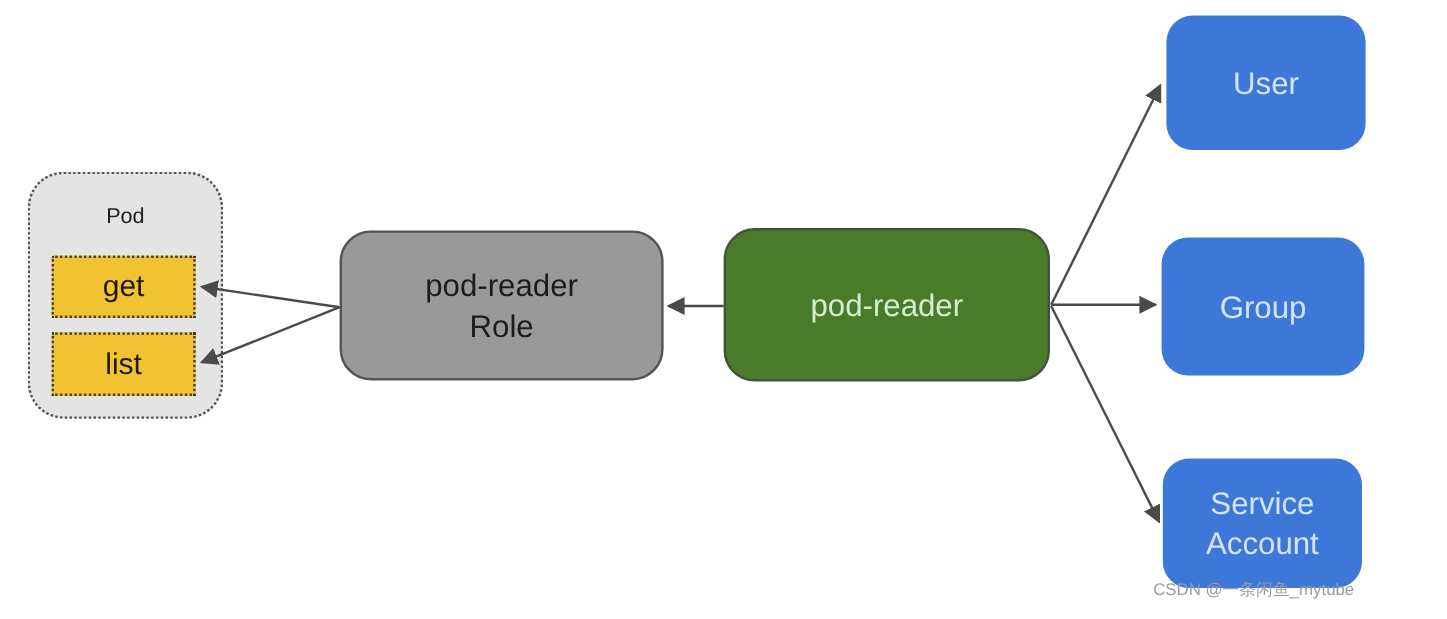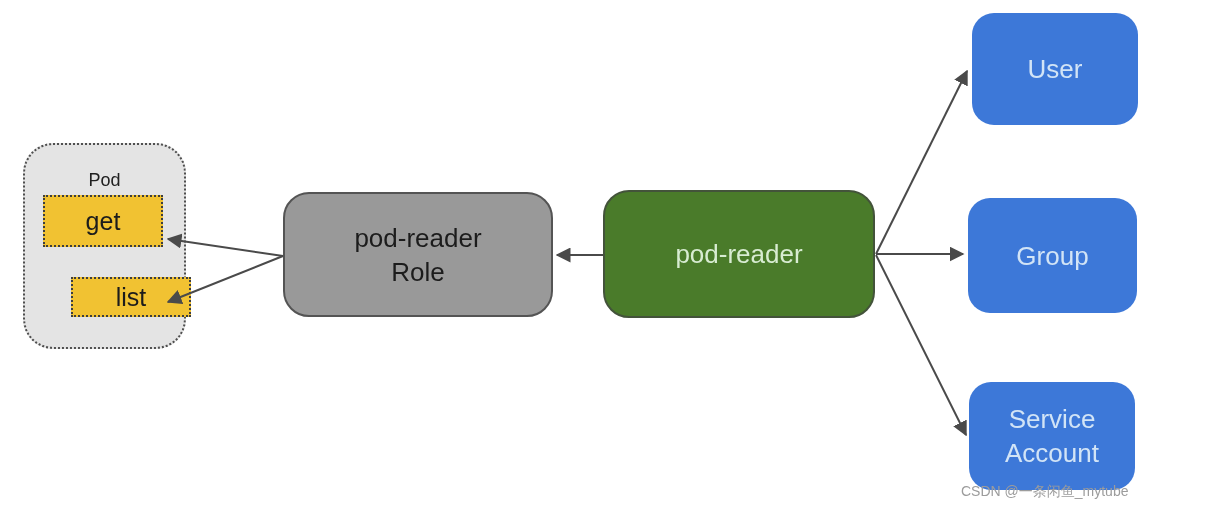--- a/index.html
+++ b/index.html
@@ -47,22 +47,22 @@
     width: 120px;
     height: 52px;
     background: #f1c232;
     border: 2px dotted #3d3d3d;
     display: flex;
     align-items: center;
     justify-content: center;
     font-size: 25px;
     color: #1c1c1c;
   }
-  .verb-get  { top: 50px; }
-  .verb-list { top: 132px; height: 40px; margin-left: 28px; }
+  .verb-get  { top: 68px; }
+  .verb-list { top: 132px; height: 53px; }
   
   .role-box {
     left: 283px; top: 192px;
     width: 270px; height: 125px;
     background: #999999;
     border: 2px solid #545454;
     border-radius: 26px;
     color: #1c1c1c;
   }
   

